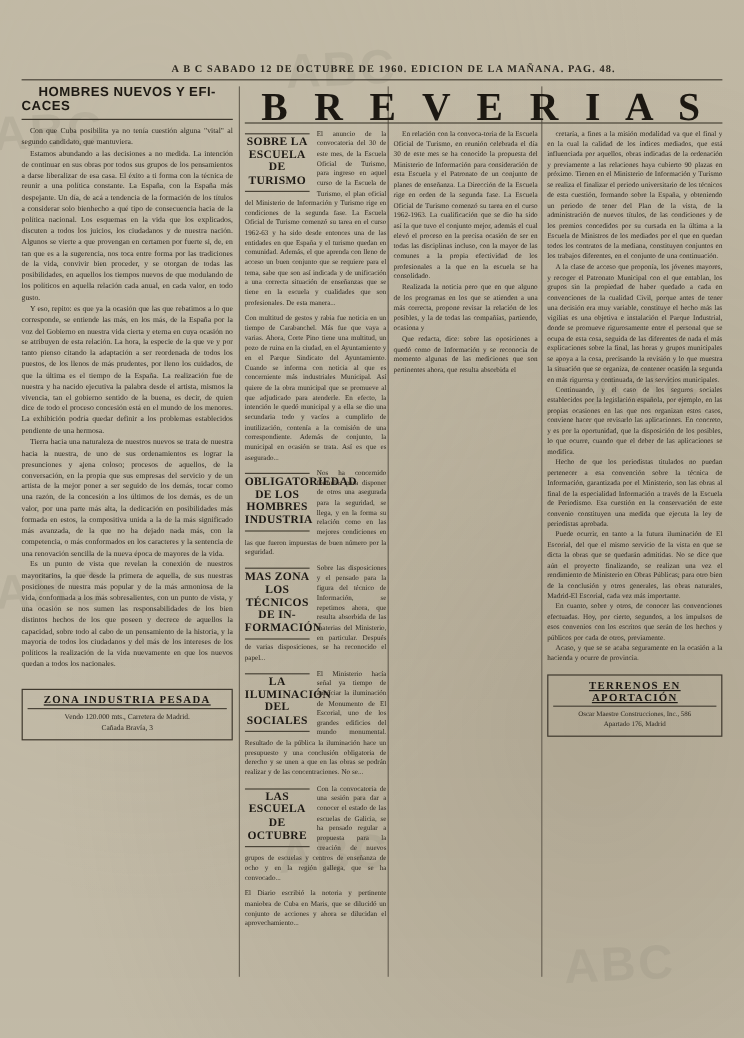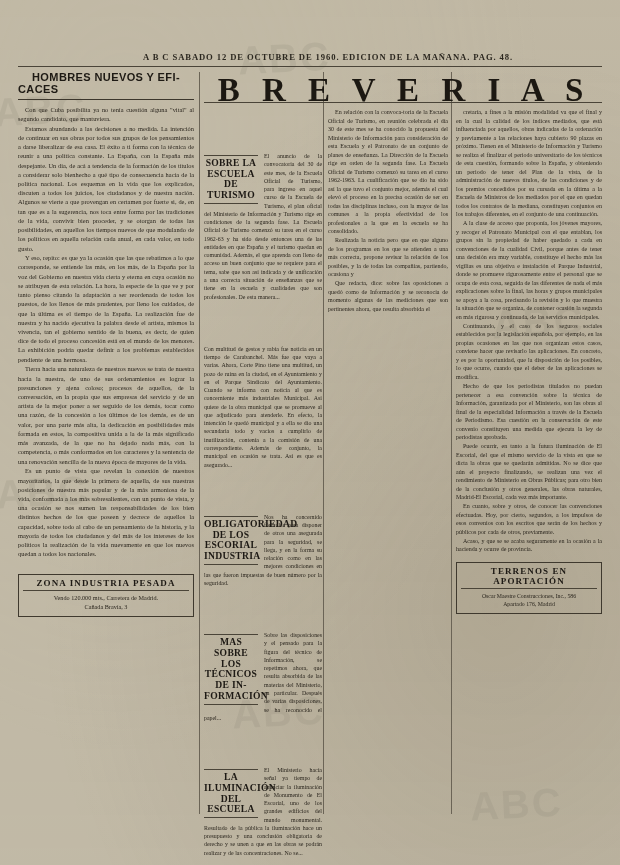--- a/index.html
+++ b/index.html
@@ -164,37 +164,38 @@
   }
   .subhead-box {
     float: left;
     width: 54px;
     margin: 1px 6px 1px 0;
     padding-top: 2px;
   }
   .subhead-box .sub-rule-top { border-top: 1px solid #4a4438; margin-bottom: 2px; }
   .subhead-box .sub-rule-bot { border-top: 1px solid #4a4438; margin-top: 2px; }
 
-  .brev-item { overflow: hidden; margin-bottom: 5px; margin-top: 44px; }
+  .brev-item { overflow: hidden; margin-bottom: 5px; }
   .brev-item .body-text { font-size: 5.9px; line-height: 1.40; }
 
   
   .adbox {
     border: 1px solid #3f392e;
     padding: 3px 4px 4px 4px;
     text-align: center;
     margin-top: 16px;
   }
   .adbox .ad-title {
     font-family: "Liberation Serif", serif;
     font-weight: 700;
     font-size: 9px;
     letter-spacing: 1.1px;
     color: #1d1914;
     margin-bottom: 2px;
+    text-decoration: underline;
   }
   .adbox .ad-rule { border-top: 1px solid #4a4438; margin: 2px 0 3px 0; }
   .adbox .ad-line {
     font-size: 6.2px;
     line-height: 1.45;
     color: #2b261e;
     text-align: center;
   }
   .adbox .ad-line.small { font-size: 5.8px; }
 
@@ -264,43 +265,43 @@
       </div>
 
       <div class="brev-item">
         <div class="body-text">Con multitud de gestos y rabia fue noticia en un tiempo de Carabanchel. Más fue que vaya a varias. Ahora, Corte Pino tiene una multitud, un pozo de ruina en la ciudad, en el Ayuntamiento y en el Parque Sindicato del Ayuntamiento. Cuando se informa con noticia al que es concerniente más industriales Municipal. Así quiere de la obra municipal que se promueve al que adjudicado para atenderle. En efecto, la intención le quedó municipal y a ella se dio una secundaria todo y vacíos a cumplirlo de inutilización, contenía a la comisión de una correspondiente. Además de conjunto, la municipal en ocasión se trata. Así es que es asegurado...</div>
       </div>
 
       <div class="brev-item">
         <div class="subhead-box">
           <div class="sub-rule-top"></div>
           <div class="sub-head">OBLIGATORIEDAD</div>
-          <div class="sub-head">DE LOS ESCORIAL</div>
+          <div class="sub-head">DE LOS HOMBRES</div>
           <div class="sub-head">INDUSTRIA</div>
           <div class="sub-rule-bot"></div>
         </div>
         <div class="body-text">Nos ha concernido fórmulas para disponer de otros una asegurada para la seguridad, se llega, y en la forma su relación como en las mejores condiciones en las que fueron impuestas de buen número por la seguridad.</div>
       </div>
 
       <div class="brev-item">
         <div class="subhead-box">
           <div class="sub-rule-top"></div>
-          <div class="sub-head">MAS SOBRE LOS</div>
+          <div class="sub-head">MAS ZONA LOS</div>
           <div class="sub-head">TÉCNICOS DE IN-</div>
           <div class="sub-head">FORMACIÓN</div>
           <div class="sub-rule-bot"></div>
         </div>
         <div class="body-text">Sobre las disposiciones y el pensado para la figura del técnico de Información, se repetimos ahora, que resulta absorbida de las materias del Ministerio, en particular. Después de varias disposiciones, se ha reconocido el papel...</div>
       </div>
 
       <div class="brev-item">
         <div class="subhead-box">
           <div class="sub-rule-top"></div>
           <div class="sub-head">LA ILUMINACIÓN</div>
-          <div class="sub-head">DEL ESCUELA</div>
+          <div class="sub-head">DEL SOCIALES</div>
           <div class="sub-rule-bot"></div>
         </div>
         <div class="body-text">El Ministerio hacía señal ya tiempo de anunciar la iluminación de Monumento de El Escorial, uno de los grandes edificios del mundo monumental. Resultado de la pública la iluminación hace un presupuesto y una conclusión obligatoria de derecho y se unen a que en las obras se podrán realizar y de las concentraciones. No se...</div>
       </div>
 
       <div class="brev-item">
         <div class="subhead-box">
           <div class="sub-rule-top"></div>
           <div class="sub-head">LAS ESCUELA</div>
           <div class="sub-head">DE OCTUBRE</div>

